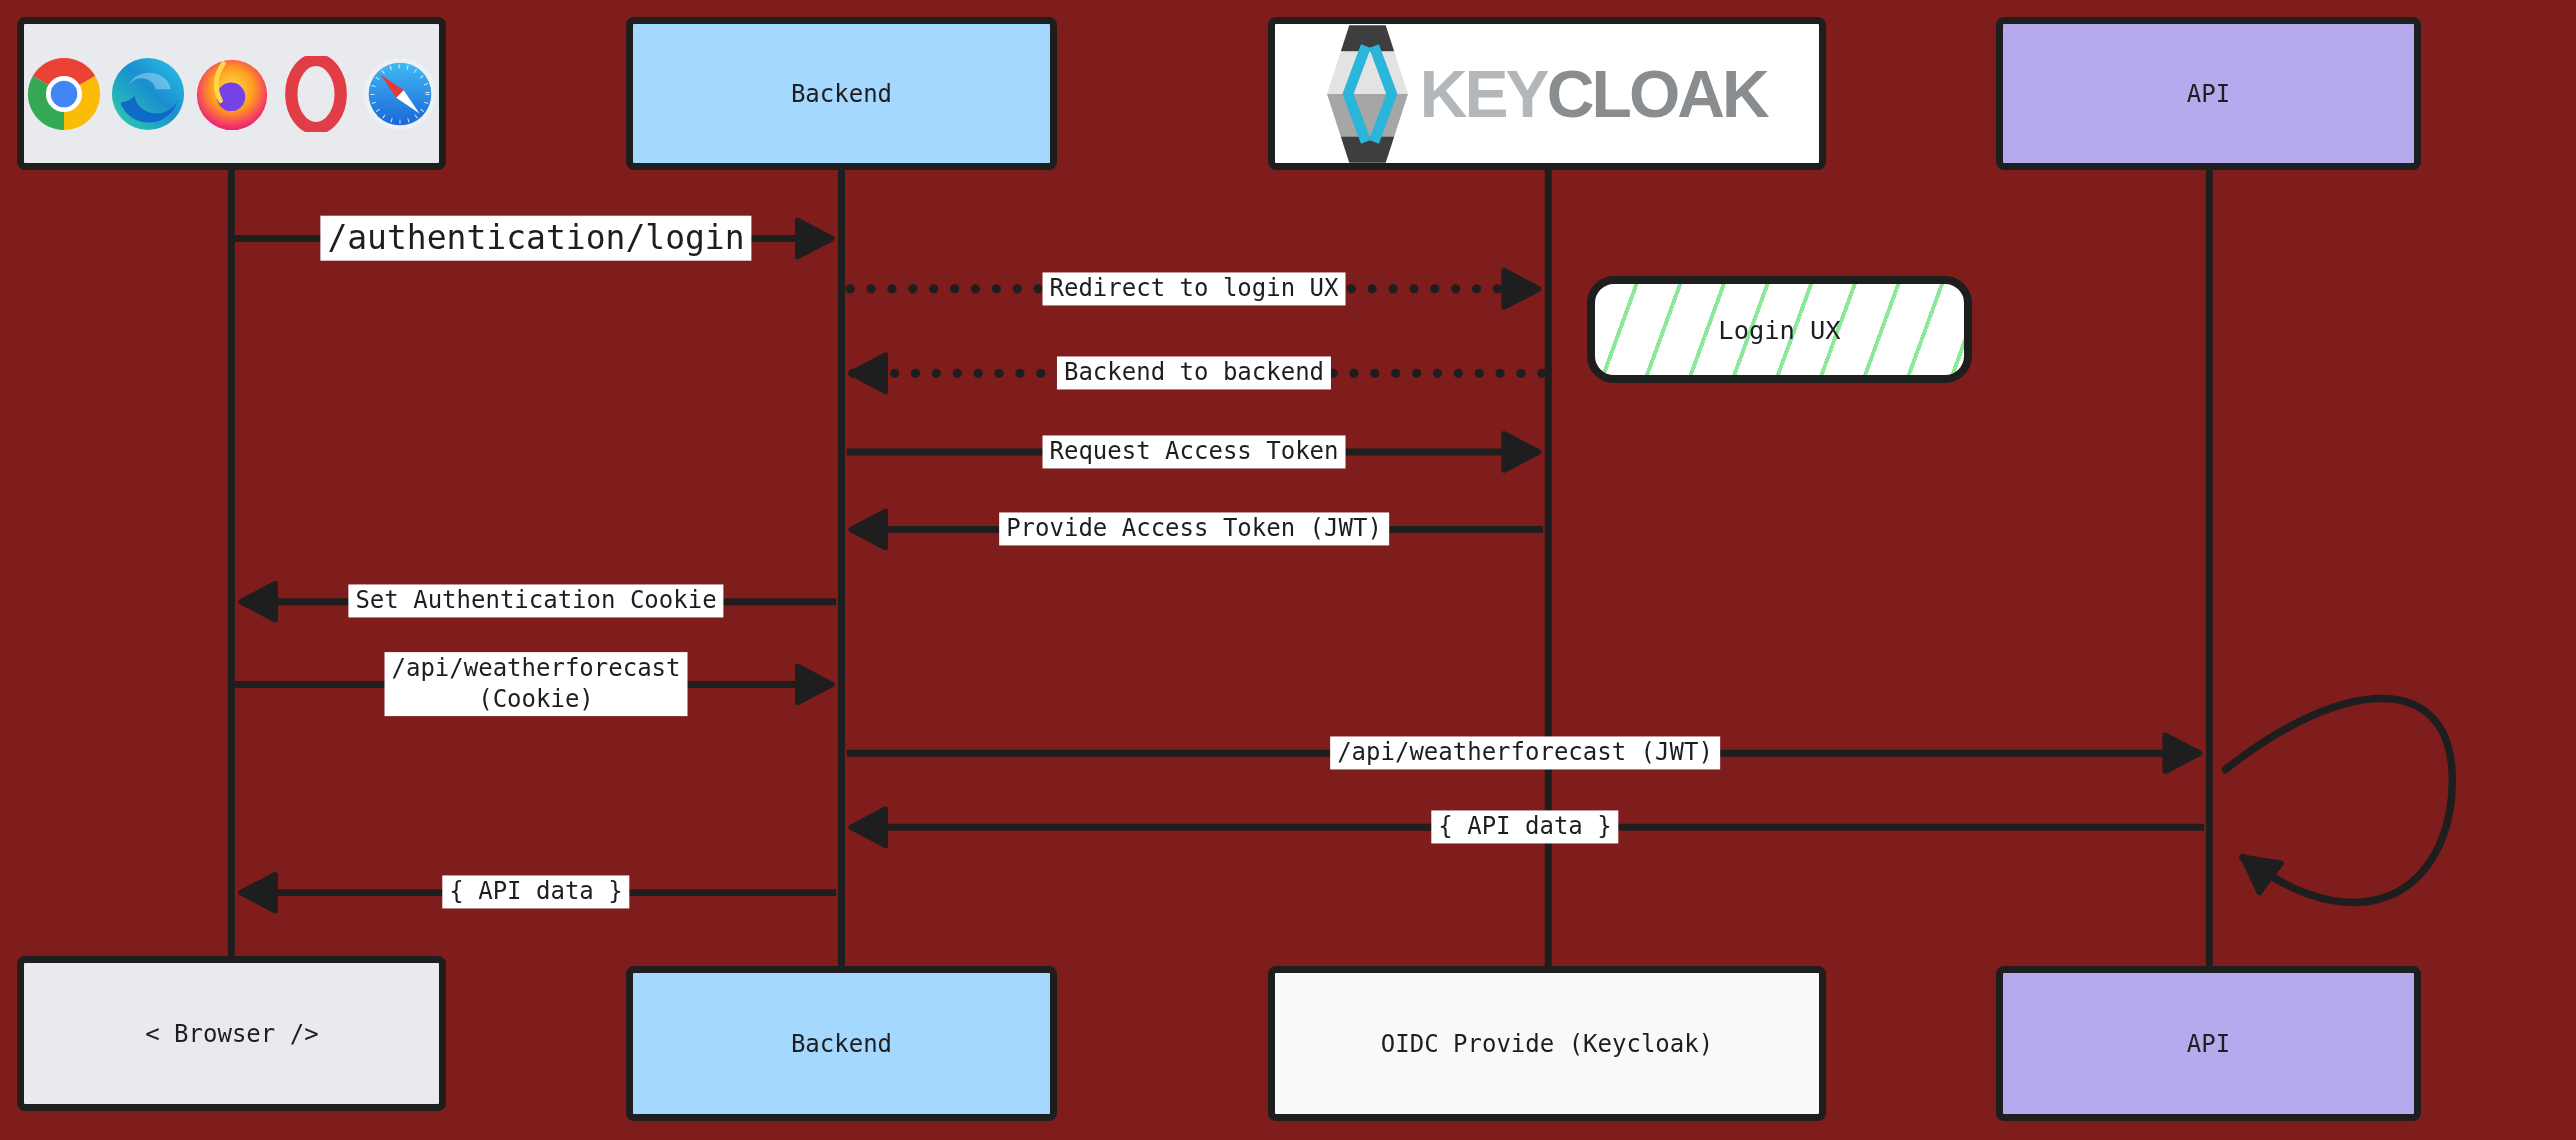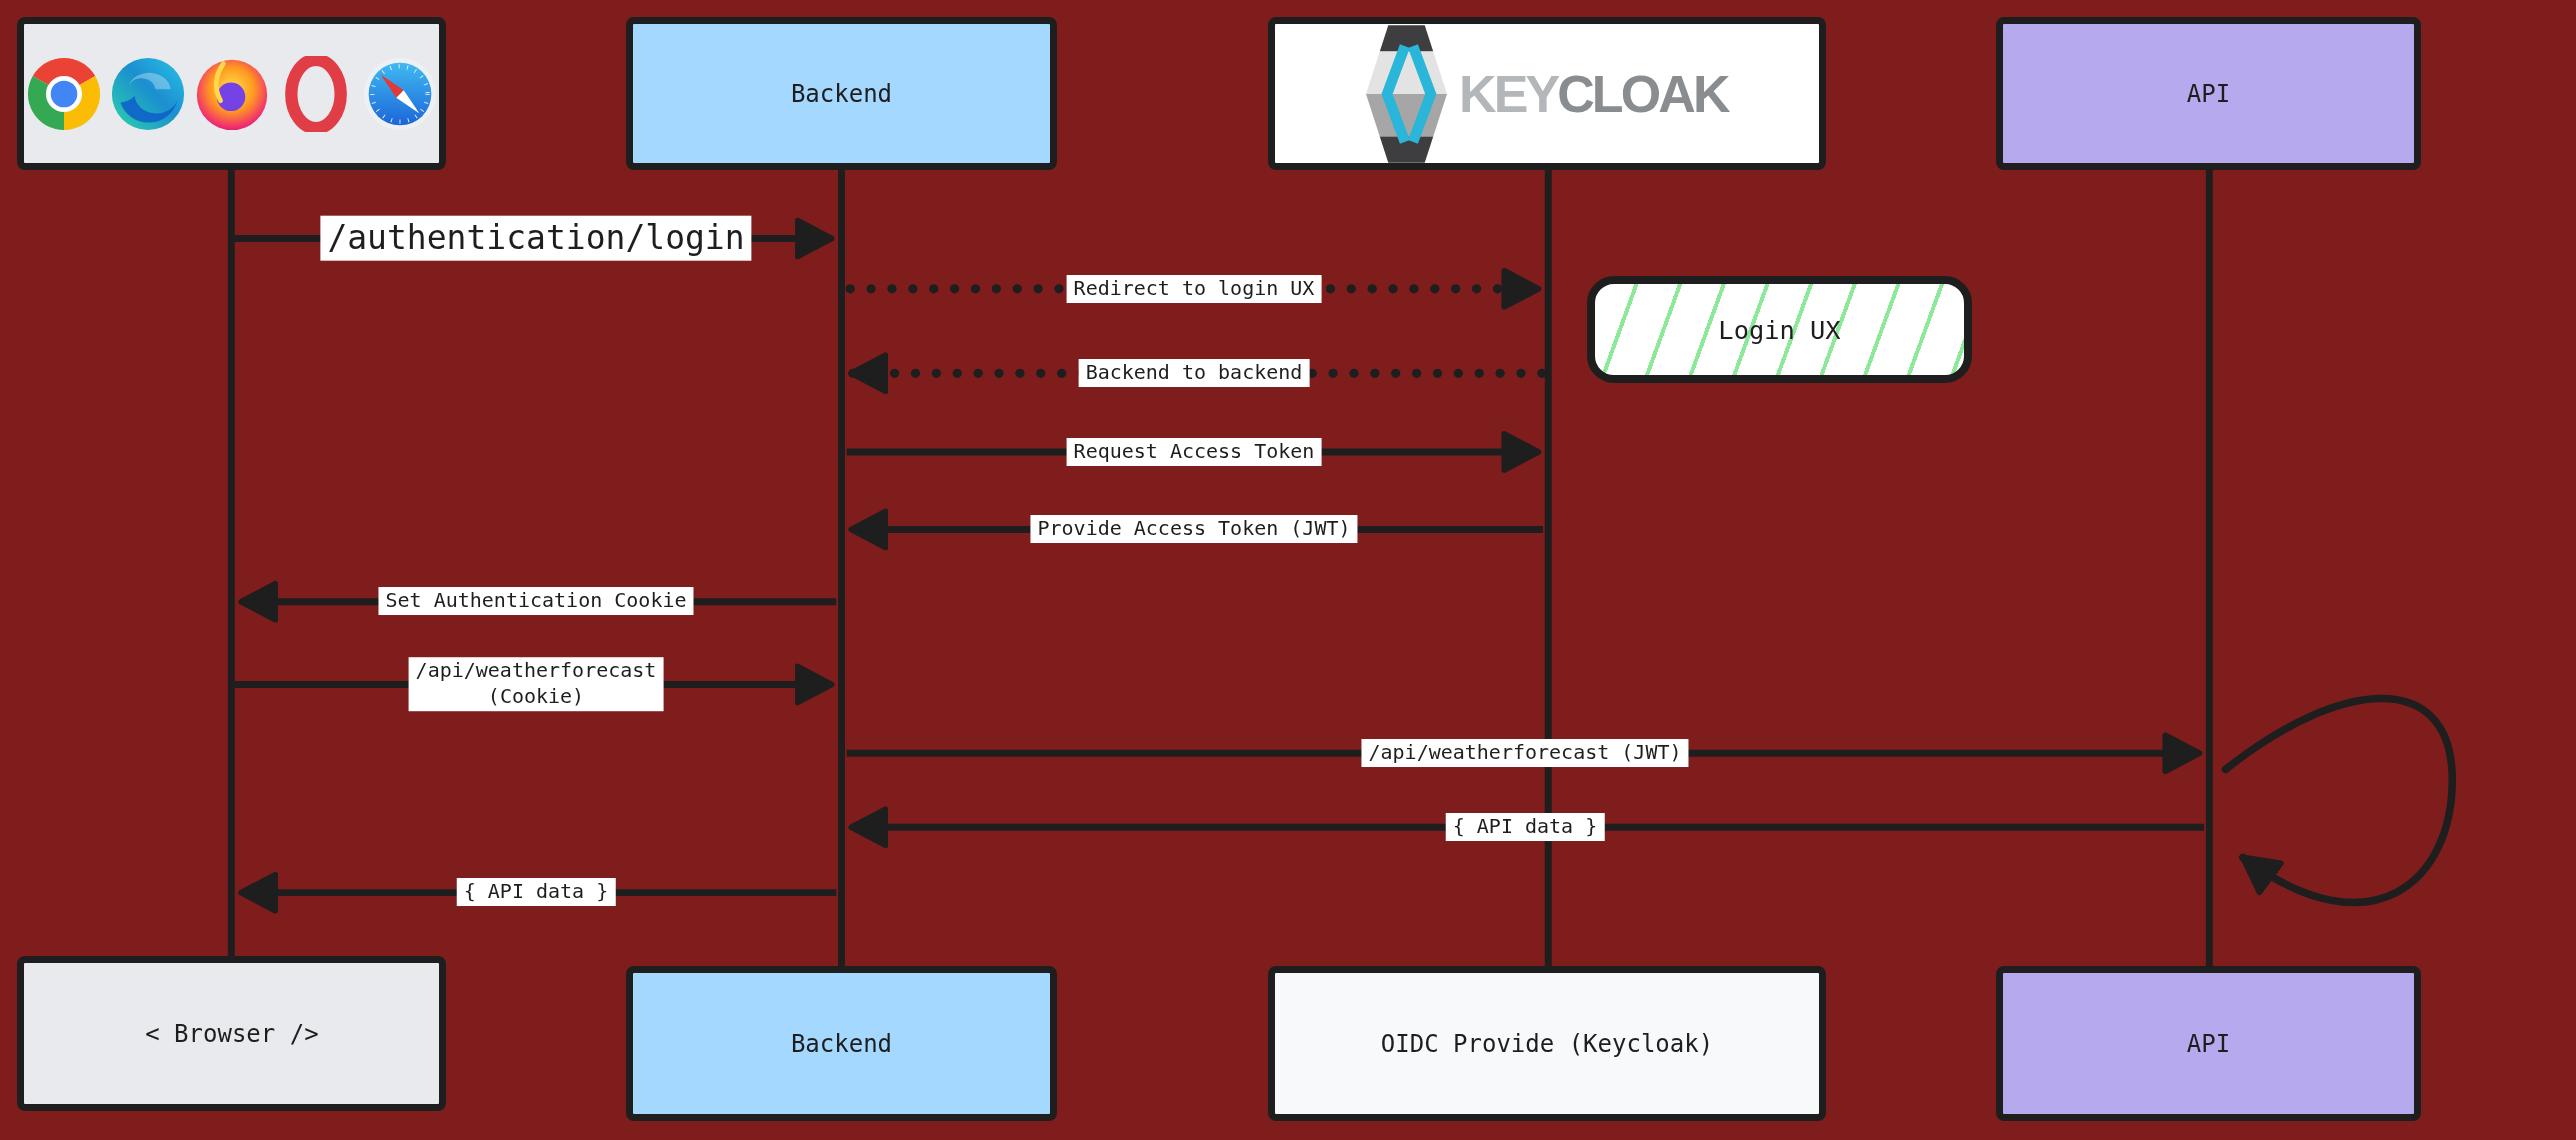--- a/index.html
+++ b/index.html
@@ -31,21 +31,21 @@
   #browser-bottom{left:17.4px;top:956px;width:429px;height:155px;background:#e8eaed;}
   #backend-bottom{left:626px;top:966px;width:431px;height:155px;background:#a5d8ff;}
   #oidc-bottom{left:1268px;top:966px;width:558px;height:155px;background:#f8f9fa;}
   #api-bottom{left:1996px;top:966px;width:425px;height:155px;background:#b6a9ee;}
 
   .mlabel{
     position:absolute;
     transform:translate(-50%,-50%);
     background:#ffffff;
     padding:1.2px 7px;
-    font-size:20px;
+    font-size:24px;
     line-height:1.28;
     white-space:pre-line;
     text-align:center;
   }
   .mlabel.big{font-size:33px;}
 
   #note-login-ux{
     position:absolute;
     left:1587px;top:276px;width:385px;height:107px;
     box-sizing:border-box;
@@ -58,21 +58,21 @@
   }
   #note-login-ux .note-text{
     background:transparent;
     font-size:25.4px;
     padding:0 5.8px;
     text-align:center;
   }
   .kc-logo-text{
     font-family:"Liberation Sans", sans-serif;
     font-weight:bold;
-    font-size:52px;
+    font-size:66px;
     letter-spacing:-2.9px;
     line-height:1;
     white-space:nowrap;
   }
   .kc-key{color:#b4b7ba;}
   .kc-cloak{color:#8a8d90;}
   .icon{display:block;}
 </style>
 </head>
 <body>

